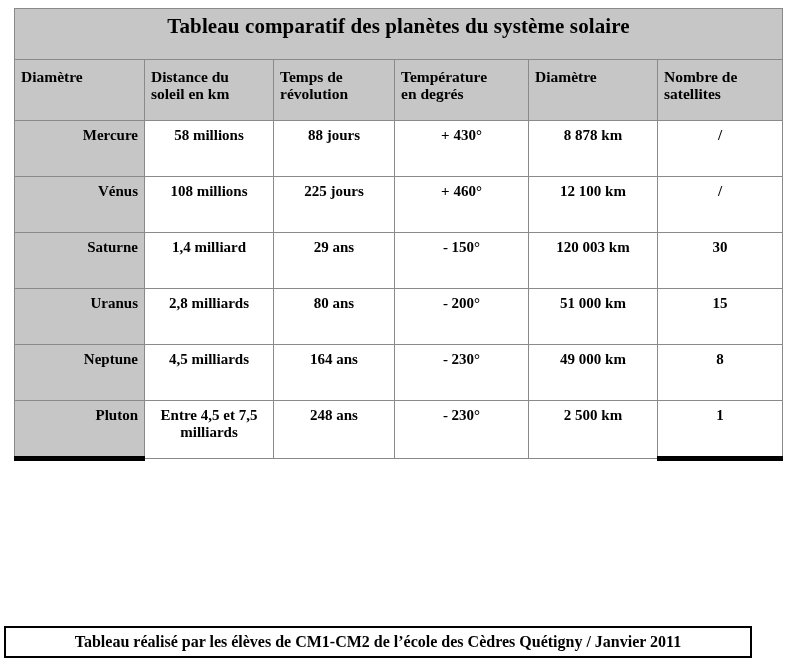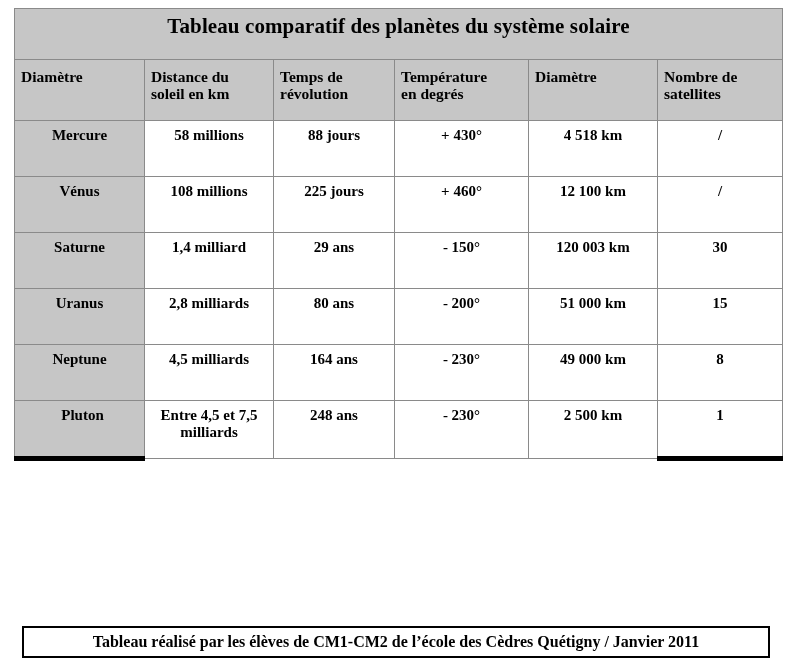--- a/index.html
+++ b/index.html
@@ -67,40 +67,40 @@
     vertical-align: top;
     padding-top: 8px;
     font-size: 15.5px;
   }
   tr.col-head td.h-left { text-align: left; }
 
   
   tr.data-row td { height: 49px; }
   td.planet-name {
     background: #c6c6c6;
-    text-align: center;
+    text-align: right;
     padding-left: 9px;
     padding-top: 9px;
     font-size: 16px;
   }
   td.val {
     text-align: center;
     padding-top: 9px;
     font-size: 14.5px;
   }
   .val-line2 { display: block; }
 
   
   tr.last-row td.planet-name { border-bottom: 5px solid #000000; padding-left: 12px; }
   tr.last-row td.val-last { border-bottom: 5px solid #000000; }
 
   
   .footer-box {
     position: absolute;
-    left: 22px;
+    left: 4px;
     top: 626px;
     width: 748px;
     height: 32px;
     border: 2px solid #000000;
     background: #ffffff;
     box-sizing: border-box;
     display: flex;
     align-items: center;
     justify-content: center;
   }
@@ -159,21 +159,21 @@
         </tr>
 
         <tr class="data-row">
           <td class="planet-name">Mercure</td>
           <td class="val">58 millions</td>
           <td class="val">88 jours</td>
           <td class="val">
             <span>+ 430°</span>
             <span class="val-line2"></span>
           </td>
-          <td class="val">4 518 km</td>
+          <td class="val">8 878 km</td>
           <td class="val val-last">/</td>
         </tr>
 
         <tr class="data-row">
           <td class="planet-name">Vénus</td>
           <td class="val">108 millions</td>
           <td class="val">225 jours</td>
           <td class="val">
             <span>+ 460°</span>
             <span class="val-line2"></span>

